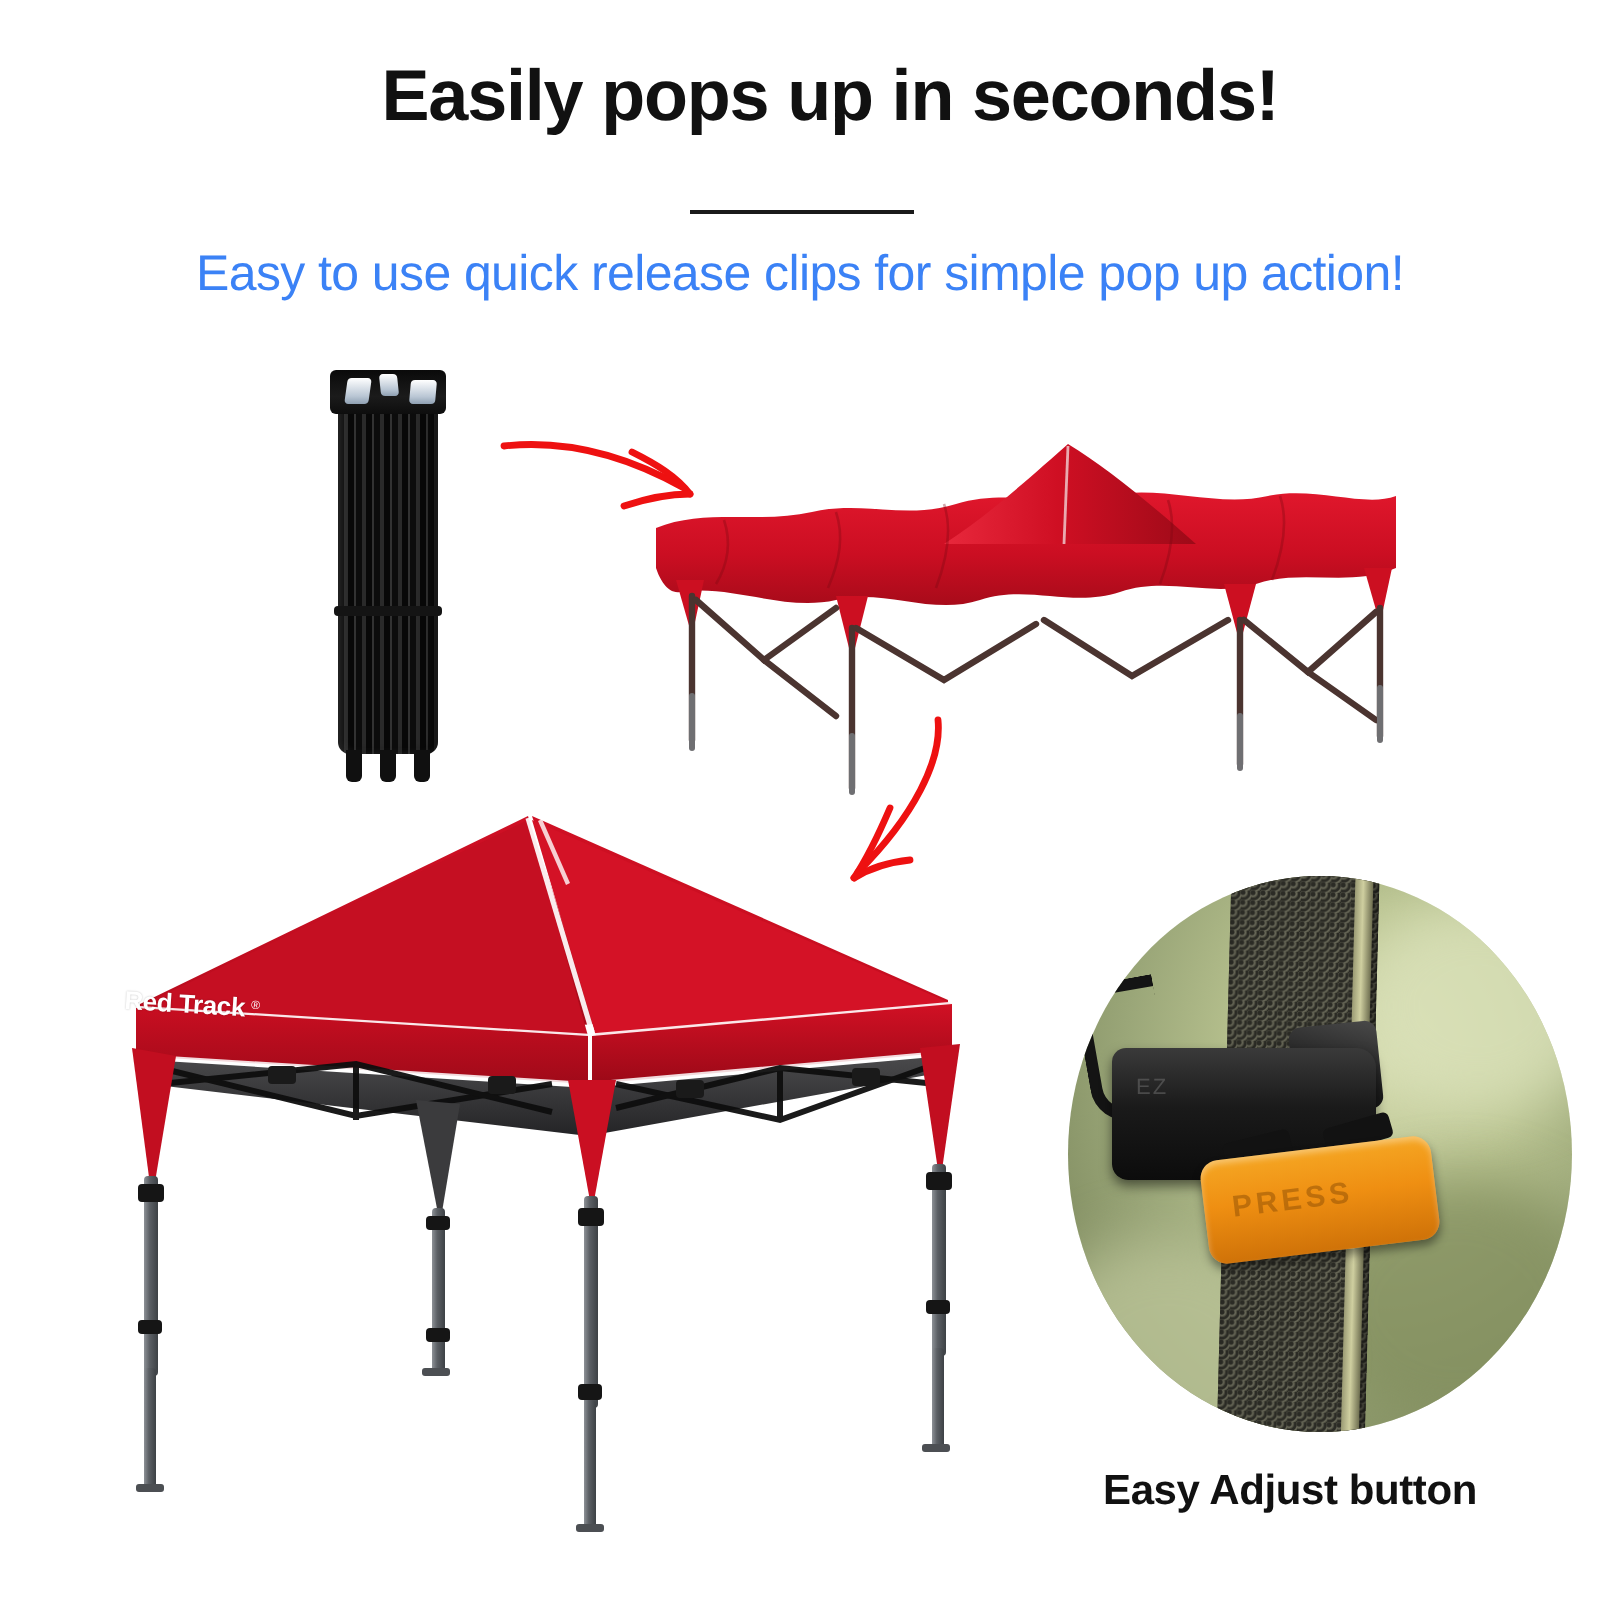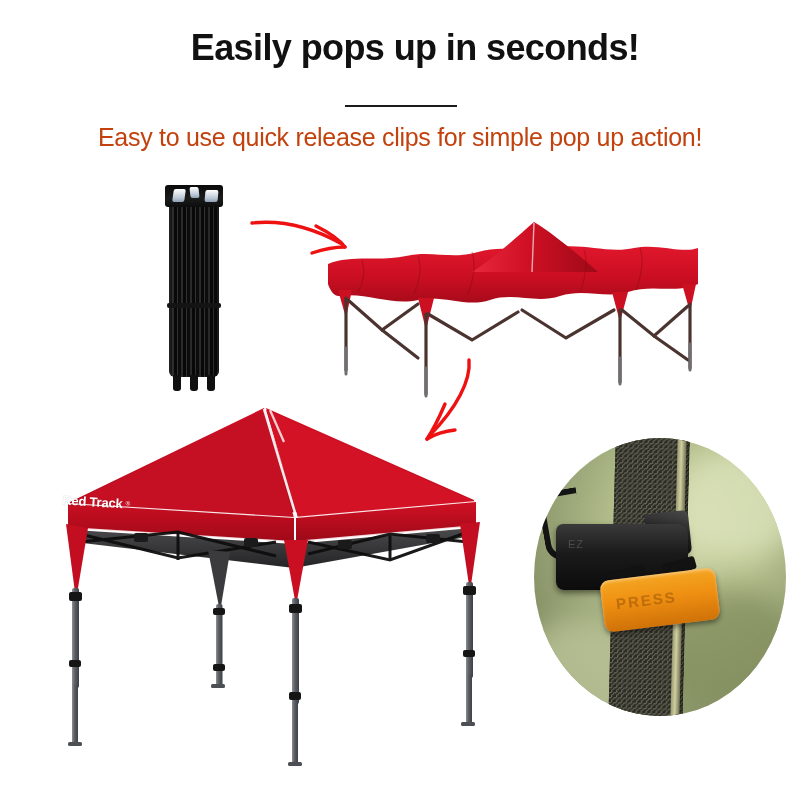--- a/index.html
+++ b/index.html
@@ -43,21 +43,21 @@
     background: #1a1a1a;
   }
   .subhead {
     position: absolute;
     left: 0;
     top: 123px;
     width: 800px;
     text-align: center;
     font-size: 25px;
     font-weight: 400;
-    color: #c2410c;
+    color: #3b82f6;
     letter-spacing: -0.3px;
   }
 
   
   .folded-frame {
     position: absolute;
     left: 163px;
     top: 185px;
     width: 62px;
     height: 200px;
@@ -510,14 +510,15 @@
     <div class="clip-body">
       <div class="clip-emboss" style="left:12px; top:14px;">EZ</div>
     </div>
     <div class="clip-wing-a"></div>
     <div class="clip-wing-b"></div>
     <div class="press-btn">
       <span class="press-label">PRESS</span>
     </div>
   </div>
 
+  <div class="photo-caption">Easy Adjust button</div>
 
 </div>
 
 </body></html>

